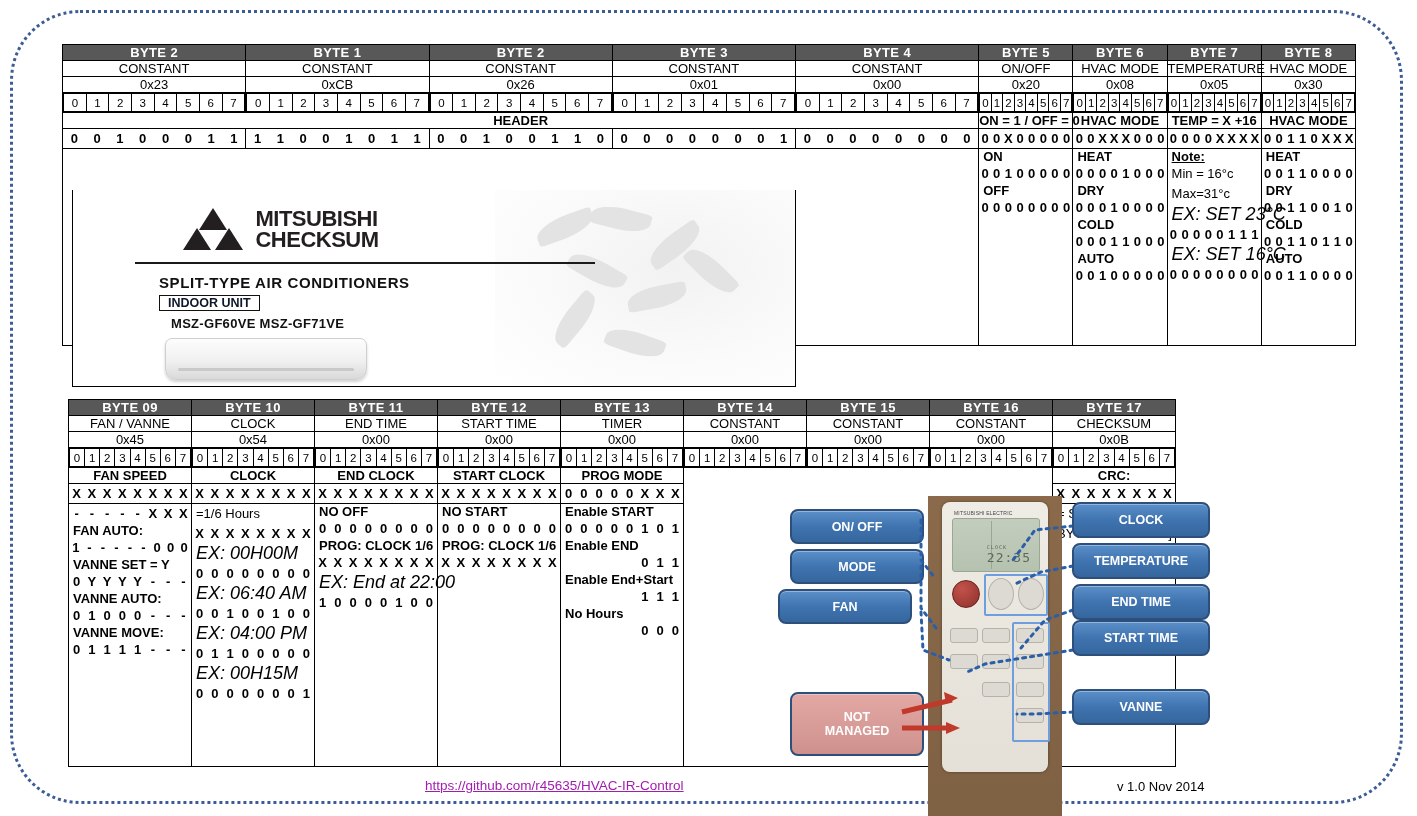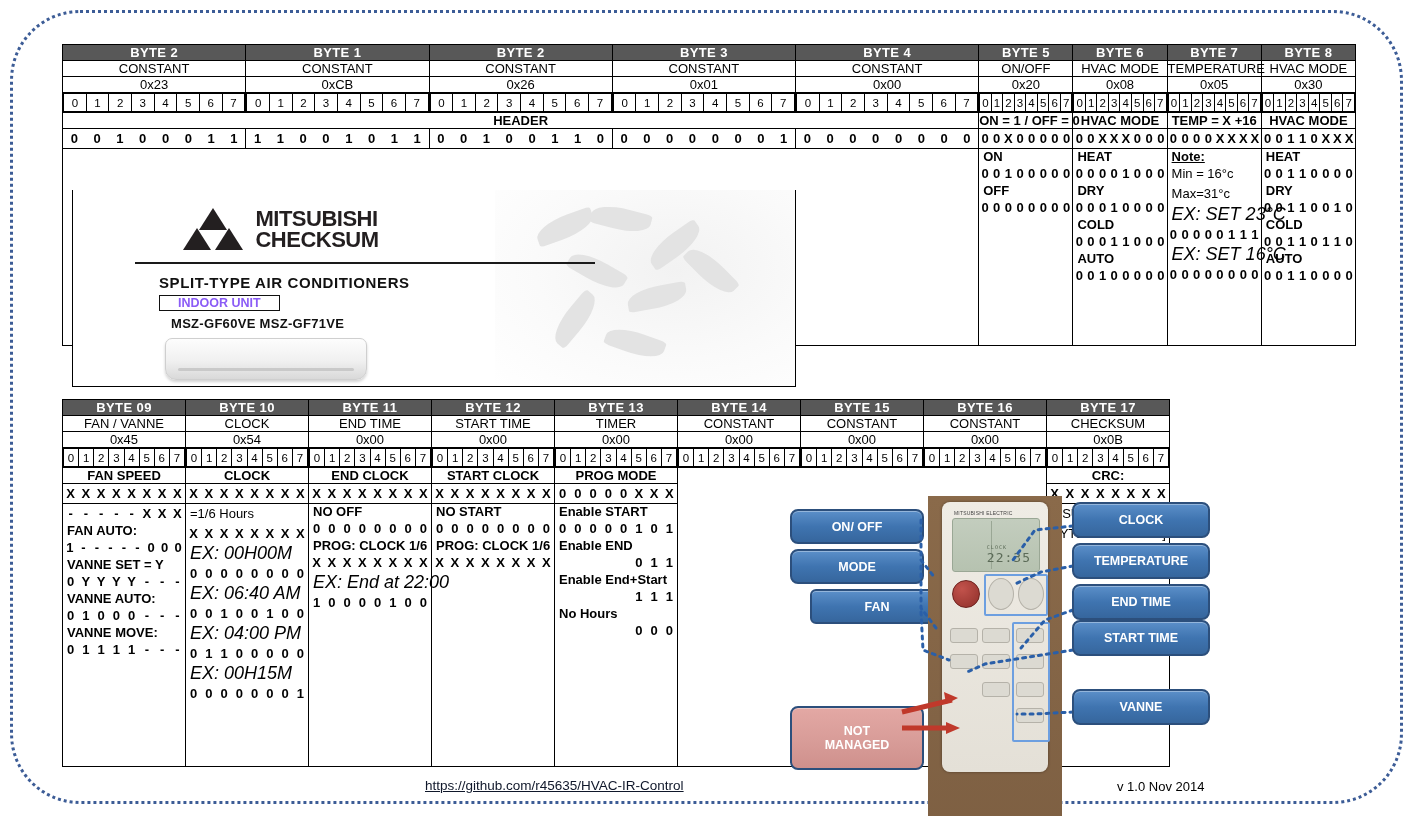--- a/index.html
+++ b/index.html
@@ -47,56 +47,56 @@
   .mark i{position:absolute;width:0;height:0;border-left:14px solid transparent;
           border-right:14px solid transparent;border-bottom:22px solid #231f20;}
   .mark i.a{left:16px;top:0;}
   .mark i.b{left:0px;top:20px;}
   .mark i.c{left:32px;top:20px;}
   .logotext{display:inline-block;vertical-align:middle;margin-left:8px;
             font-weight:bold;font-size:22px;line-height:21px;color:#231f20;letter-spacing:-.5px;}
   .logotext span{display:block;}
   .rule{position:absolute;left:62px;top:72px;width:460px;height:2px;background:#1a1a1a;}
   .sp1{position:absolute;left:86px;top:84px;font-weight:bold;font-size:15px;letter-spacing:.6px;color:#111;}
-  .sp2{position:absolute;left:86px;top:105px;font-weight:bold;font-size:12.5px;color:#8b5cf6;
-       border:1.4px solid #111;padding:0 18px;}
+  .sp2{position:absolute;left:86px;top:105px;font-weight:bold;font-size:12.5px;color:#0f172a;
+       border:1.4px solid #111;padding:0 8px;}
   .sp3{position:absolute;left:98px;top:126px;font-weight:bold;font-size:13px;color:#111;letter-spacing:.3px;}
   .unit{position:absolute;left:92px;top:148px;width:200px;height:40px;border-radius:7px 7px 11px 11px;
         background:linear-gradient(180deg,#fdfdfd 0%,#f0f0f0 55%,#d9d9d9 100%);
         border:1px solid #cfcfcf;box-shadow:0 2px 3px rgba(0,0,0,.18);}
   .unit:after{content:"";position:absolute;left:12px;bottom:8px;width:176px;height:3px;background:#c9c9c9;border-radius:2px;}
 
   
   .btn{position:absolute;border:2px solid #2c4f7c;border-radius:8px;color:#fff;
        font-weight:bold;font-size:12.5px;display:flex;align-items:center;justify-content:center;
        background:linear-gradient(180deg,#5b8fc9 0%,#3f74b0 50%,#36669d 100%);
        box-shadow:inset 0 1px 0 rgba(255,255,255,.35);text-align:center;line-height:14px;}
   .btn.red{background:linear-gradient(180deg,#e3a8a4 0%,#d79b97 60%,#cf908c 100%);
-           border-color:#2c4f7c;margin-top:14px;}
+           border-color:#2c4f7c;}
 
   
   .remote{position:absolute;left:928px;top:496px;width:134px;height:362px;
           background:linear-gradient(180deg,#8a6a4a 0%,#7d5f42 100%);overflow:hidden;border:0;}
   .rbody{position:absolute;left:14px;top:6px;width:106px;height:270px;border-radius:8px;
          background:linear-gradient(180deg,#efece5 0%,#e4e0d7 100%);box-shadow:0 0 3px rgba(0,0,0,.4);}
   .rbrand{position:absolute;left:12px;top:8px;font-size:5px;color:#444;letter-spacing:.2px;}
   .rscreen{position:absolute;left:10px;top:16px;width:86px;height:52px;border-radius:3px;
            background:linear-gradient(180deg,#c3cdbe 0%,#b6c2b0 100%);border:1px solid #9aa795;}
   .rclock{position:absolute;right:8px;bottom:6px;font-family:"DejaVu Sans Mono",monospace;
           font-size:13px;color:#5c6b58;letter-spacing:1px;}
   .rclock small{font-size:5px;display:block;}
   .rbig{position:absolute;left:10px;top:78px;width:26px;height:26px;border-radius:50%;
         background:radial-gradient(circle at 35% 30%,#c2534c,#8f2f2a);border:1px solid #6d211d;}
   .roval{position:absolute;width:24px;height:30px;border-radius:50%;background:#dcdad2;border:1px solid #b5b2a9;}
   .rkey{position:absolute;width:26px;height:13px;border-radius:3px;background:#dcdad2;border:1px solid #b5b2a9;}
   .rbox{position:absolute;border:2px solid #6d9fe0;border-radius:2px;}
 
   .arrowred{position:absolute;}
   .dots{position:absolute;}
-  .foot-link{position:absolute;left:425px;top:778px;font-size:13.5px;color:#0f172a;text-decoration:underline;}
+  .foot-link{position:absolute;left:425px;top:778px;font-size:13.5px;color:#a21caf;text-decoration:underline;}
   .foot-ver{position:absolute;left:1117px;top:779px;font-size:13px;color:#000;}
 </style>
 </head>
 <body>
 
 <div class="page">
   <div class="frame"></div>
 
   <table class="grid" id="top-grid" style="left:62px;top:44px;width:1294px;">
       <colgroup>
@@ -660,21 +660,21 @@
         <span>CHECKSUM</span>
       </span>
     </div>
     <div class="rule"></div>
     <div class="sp1">SPLIT-TYPE AIR CONDITIONERS</div>
     <div class="sp2">INDOOR UNIT</div>
     <div class="sp3">MSZ-GF60VE    MSZ-GF71VE</div>
     <div class="unit"></div>
   </div>
 
-  <table class="grid" id="bot-grid" style="left:62px;top:399px;width:1108px;">
+  <table class="grid" id="bot-grid" style="left:68px;top:399px;width:1108px;">
       <colgroup>
         <col style="width:11.11%">
         <col style="width:11.11%">
         <col style="width:11.11%">
         <col style="width:11.11%">
         <col style="width:11.11%">
         <col style="width:11.11%">
         <col style="width:11.11%">
         <col style="width:11.11%">
         <col style="width:11.11%">
@@ -1269,21 +1269,21 @@
         </tr>
       </tbody>
     </table>
 
   <div class="btn" style="left:790px;top:509px;width:130px;height:31px;">
       <span>ON/ OFF</span>
     </div>
   <div class="btn" style="left:790px;top:549px;width:130px;height:31px;">
       <span>MODE</span>
     </div>
-  <div class="btn" style="left:810px;top:589px;width:130px;height:31px;border-radius:6px;">
+  <div class="btn" style="left:778px;top:589px;width:130px;height:31px;">
       <span>FAN</span>
     </div>
   <div class="btn red" style="left:790px;top:692px;width:130px;height:60px;">
     <span style="white-space:pre-line">NOT
 MANAGED</span>
   </div>
 
   <div class="remote">
     <div class="rbody">
       <div class="rbrand">MITSUBISHI ELECTRIC</div>

